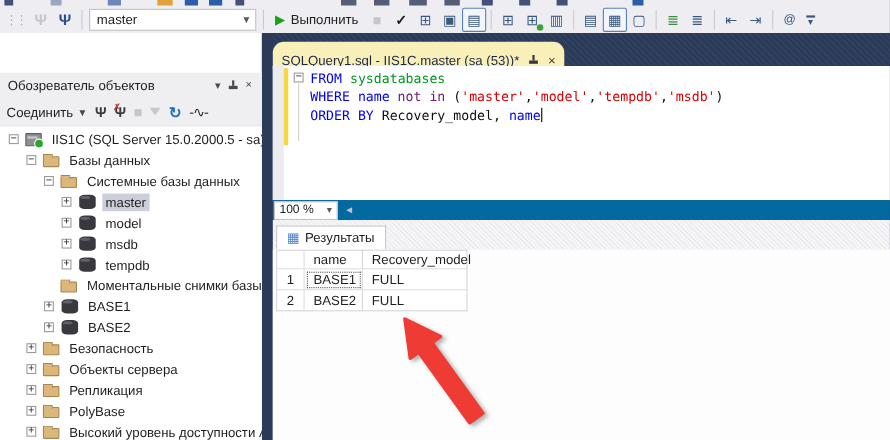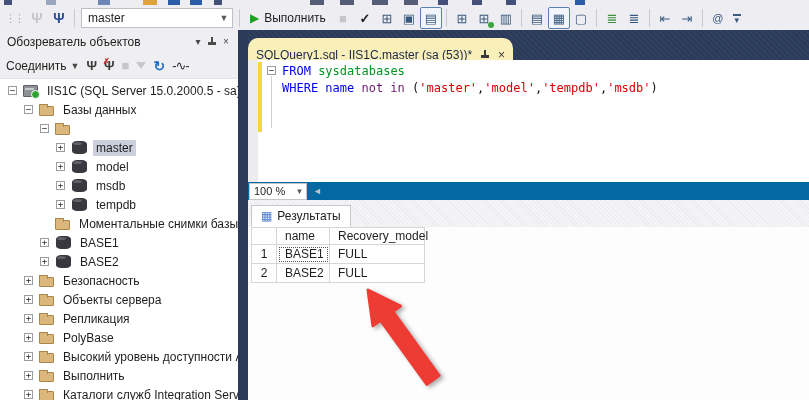--- a/index.html
+++ b/index.html
@@ -31,21 +31,21 @@
   #exec-btn { display:flex; align-items:center; gap:5px; height:22px; padding:0 6px; }
   #exec-btn .play { color:#16A31B; font-size:12px; }
   .check { color:#1E1E1E; font-weight:bold; font-size:13px; }
   .greenmark { position:absolute; right:1px; bottom:1px; width:6px; height:6px; border-radius:50%; background:#3DA43D; }
   .rel { position:relative; }
   .overflow-ico { display:flex; flex-direction:column; align-items:center; line-height:5px; color:#39597E; font-size:9px; margin-left:4px; }
   .overflow-ico b { width:8px; height:2px; background:#39597E; display:block; margin-bottom:2px; }
 
   
   #oe { position:absolute; left:0; top:30px; width:238px; height:370px; background:#FFFFFF; display:flex; flex-direction:column; }
-  #oe-title { height:23px; background:#EFEFF2; display:flex; align-items:center; padding:0 4px 0 7px; color:#1E1E1E; }
+  #oe-title { height:23px; background:#EFEFF2; display:flex; align-items:center; padding:0 4px 0 7px; color:#1E1E1E;margin-top:36px; }
   #oe-title .t { flex:1; white-space:nowrap; overflow:hidden; }
   .winico { width:16px; text-align:center; color:#4A4A4A; font-size:10px; }
   .pin { position:relative; width:12px; height:14px; }
   .pin::before { content:""; position:absolute; left:5px; top:2px; width:2px; height:5px; background:#4A4A4A; }
   .pin::after { content:""; position:absolute; left:2px; top:7px; width:8px; height:3px; background:#4A4A4A; }
   #oe-toolbar { height:26px; background:#EFEFF2; display:flex; align-items:center; padding-left:6px; gap:7px; border-bottom:1px solid #E3E3E8; }
   #connect-btn { display:flex; align-items:center; gap:4px; }
   #connect-btn .arrow { font-size:9px; color:#4A4A4A; }
   .oeico { font-size:13px; line-height:1; }
   .funnel { width:0; height:0; border-left:5px solid transparent; border-right:5px solid transparent; border-top:7px solid #C8C8CC; }
@@ -247,20 +247,21 @@
         <span class="tree-label">IIS1C (SQL Server 15.0.2000.5 - sa)</span>
       </div>
       <div class="tree-row" style="padding-left: 24px;">
         <span class="tree-exp">−</span>
         <span class="tree-ico ico-folder"></span>
         <span class="tree-label">Базы данных</span>
       </div>
       <div class="tree-row" style="padding-left: 40px;">
         <span class="tree-exp">−</span>
         <span class="tree-ico ico-folder"></span>
+        <span class="tree-label">Системные базы данных</span>
       </div>
       <div class="tree-row sel" style="padding-left: 56px;">
         <span class="tree-exp">+</span>
         <span class="tree-ico ico-database"></span>
         <span class="tree-label">master</span>
       </div>
       <div class="tree-row" style="padding-left: 56px;">
         <span class="tree-exp">+</span>
         <span class="tree-ico ico-database"></span>
         <span class="tree-label">model</span>
@@ -338,20 +339,21 @@
   </div>
 
   <div id="editor">
     <div id="gutter"></div>
     <div id="changebar"></div>
     <div id="collapse-box">−</div>
     <div id="region-line"></div>
     <div id="code">
         <div class="code-line"><span class="tok-kw">FROM</span><span class="tok-tbl"> sysdatabases</span></div>
         <div class="code-line"><span class="tok-kw">WHERE</span><span class="tok-kw2"> name</span><span class="tok-gy"> not in </span><span class="tok-pl">(</span><span class="tok-str">'master'</span><span class="tok-pl">,</span><span class="tok-str">'model'</span><span class="tok-pl">,</span><span class="tok-str">'tempdb'</span><span class="tok-pl">,</span><span class="tok-str">'msdb'</span><span class="tok-pl">)</span></div>
+        <div class="code-line"><span class="tok-kw">ORDER BY</span><span class="tok-pl"> Recovery_model, </span><span class="tok-kw2">name</span><span class="caret"></span></div>
       </div>
   </div>
 
   <div id="editor-hsb">
     <span id="zoom-combo">
       <span class="val">100 %</span>
       <span class="arrow">▼</span>
     </span>
     <span id="hsb-left">◄</span>
   </div>

